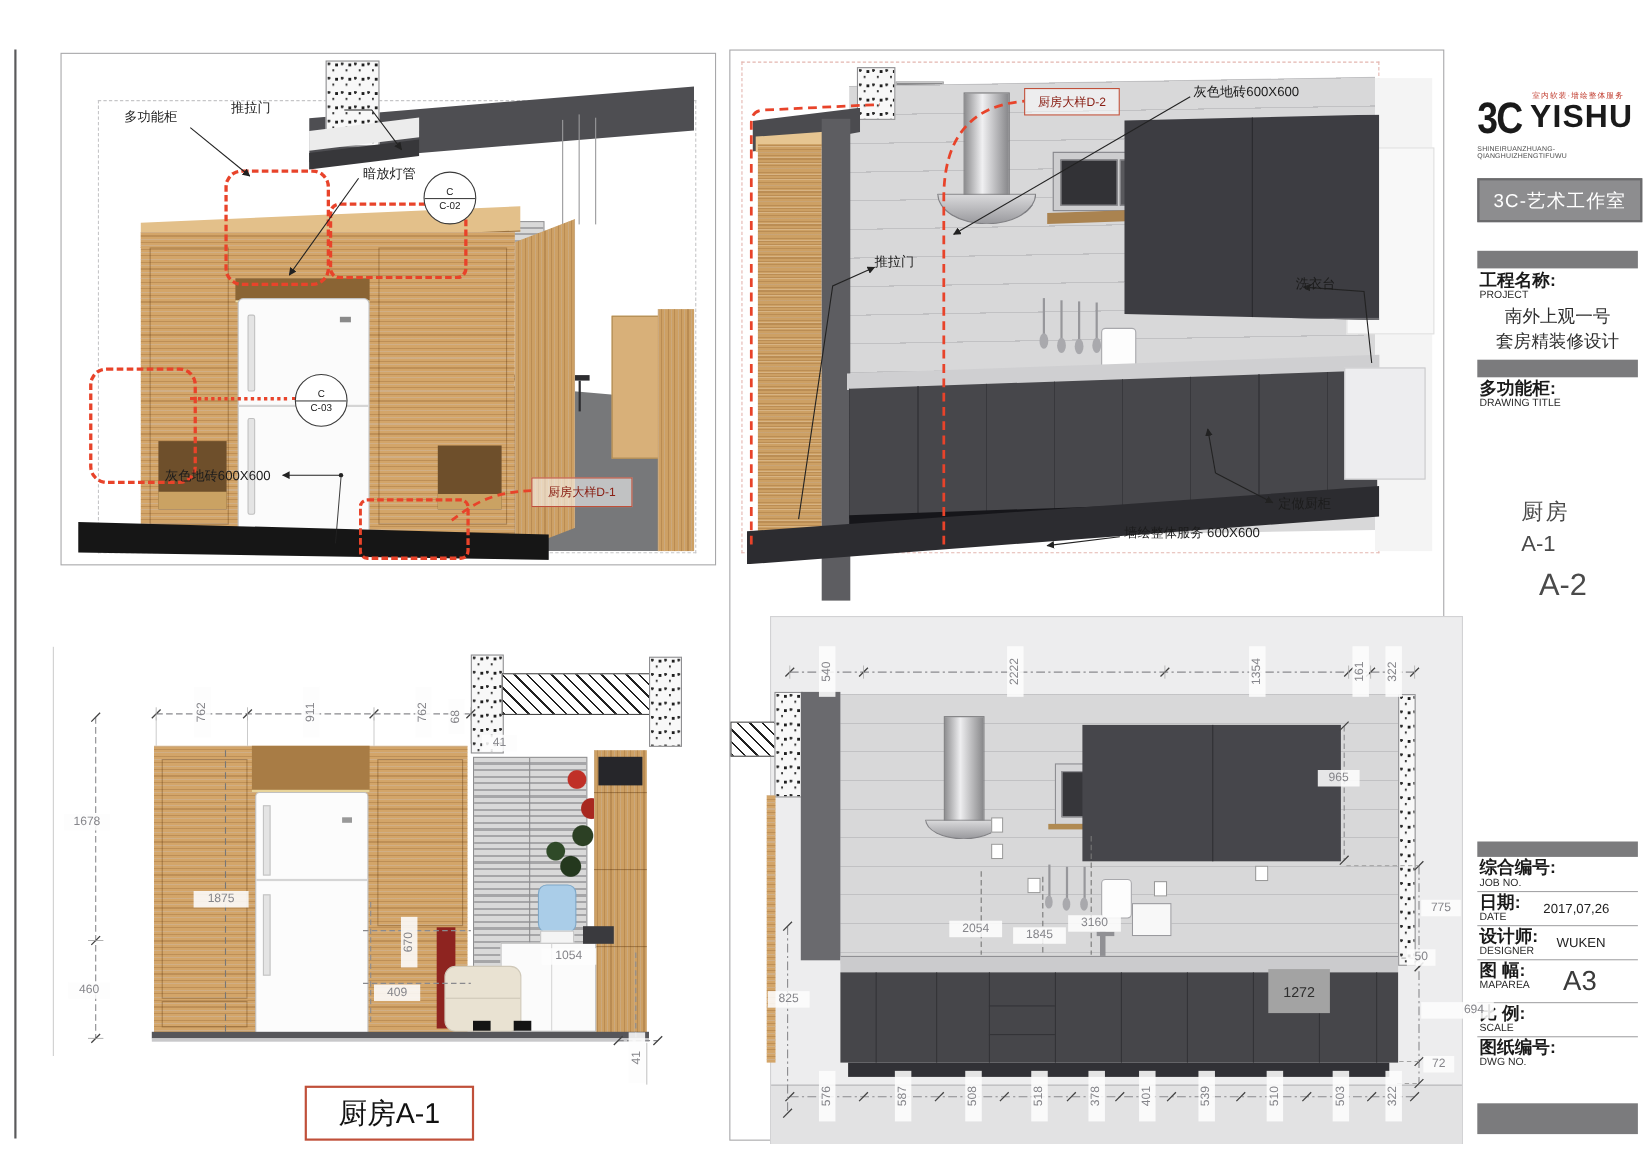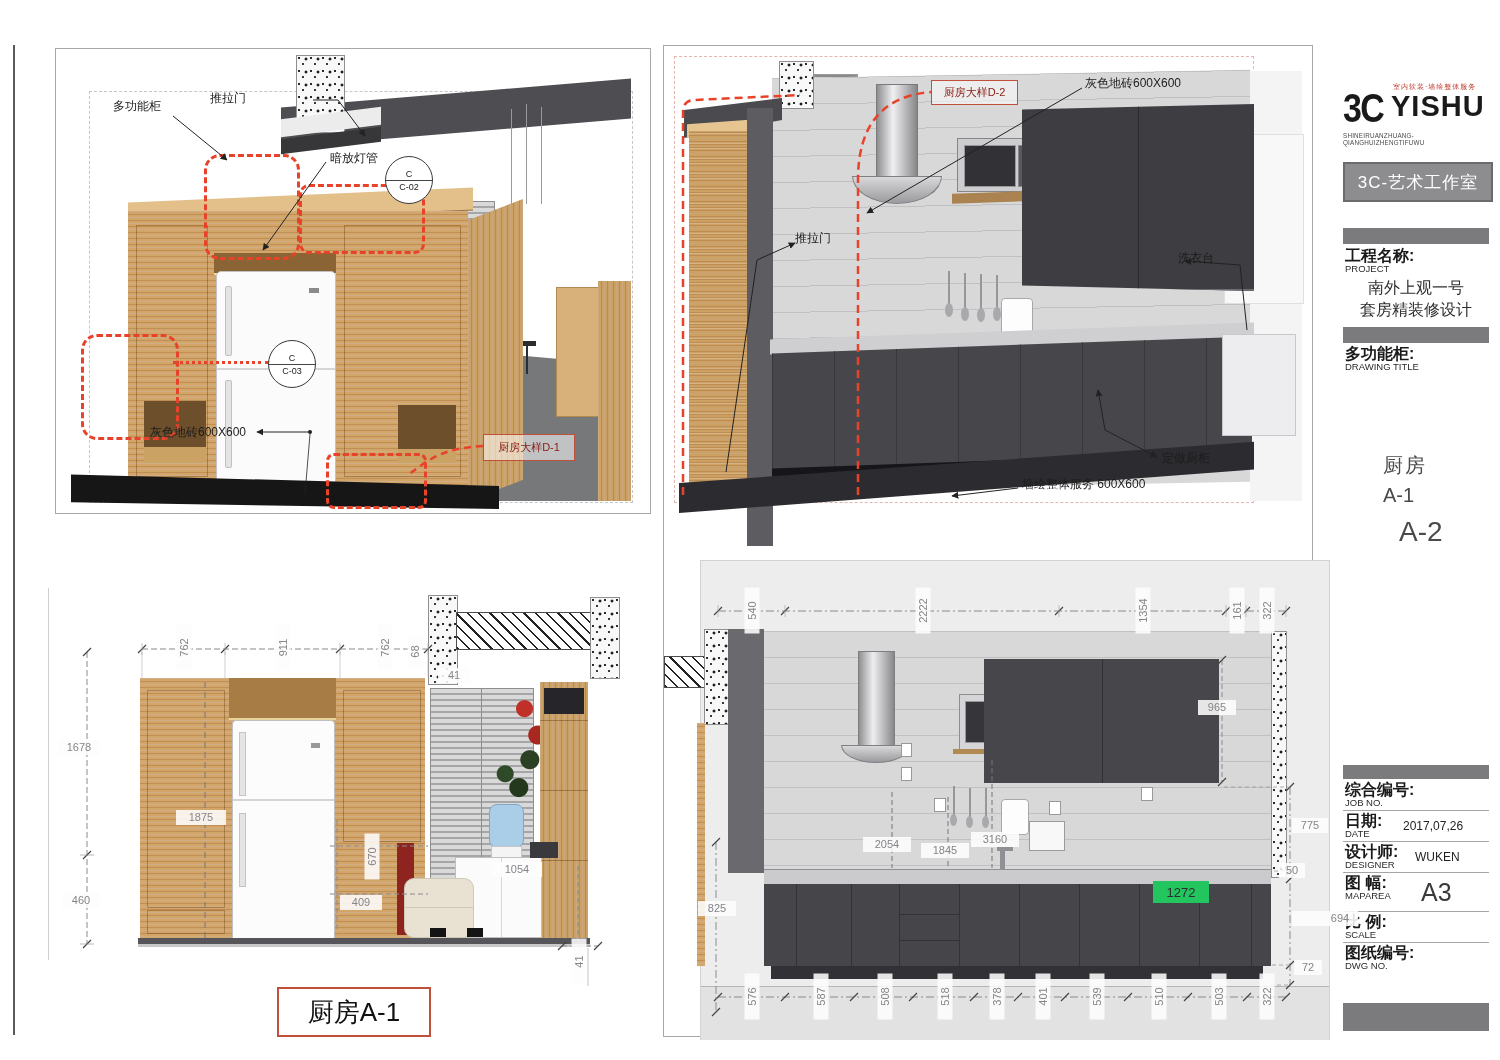--- a/index.html
+++ b/index.html
@@ -282,21 +282,21 @@
       <div class="abs" style="left:135px;top:0;width:1px;height:82px;background:#333337;"></div>
       <div class="abs" style="left:135px;top:30px;width:60px;height:1px;background:#333337;"></div>
       <div class="abs" style="left:135px;top:56px;width:60px;height:1px;background:#333337;"></div>
       <div class="abs" style="left:195px;top:0;width:1px;height:82px;background:#333337;"></div>
       <div class="abs" style="left:255px;top:0;width:1px;height:82px;background:#333337;"></div>
       <div class="abs" style="left:315px;top:0;width:1px;height:82px;background:#333337;"></div>
       <div class="abs" style="left:375px;top:0;width:1px;height:82px;background:#333337;"></div>
       <div class="abs" style="left:435px;top:0;width:1px;height:82px;background:#333337;"></div>
       <div class="abs" style="left:487px;top:0;width:1px;height:82px;background:#333337;"></div>
     </div>
-    <div class="abs" style="left:452px;top:320px;width:56px;height:22px;background:#22c55e;color:#2e2e2e;font-size:13px;display:flex;align-items:center;justify-content:center;z-index:20;">1272</div>
+    <div class="abs" style="left:452px;top:320px;width:56px;height:40px;background:#a3a3a3;color:#2e2e2e;font-size:13px;display:flex;align-items:center;justify-content:center;z-index:20;">1272</div>
     <div class="abs" style="left:70px;top:405px;width:492px;height:13px;background:#313136;"></div>
     <div class="abs" style="left:0;top:425px;width:628px;height:53px;background:#e2e2e3;border-top:1px solid #b5b5b7;"></div>
   </div>
 
   <div class="dim dimv" style="left:729px;top:603px;width:44px;">540</div>
   <div class="dim dimv" style="left:900px;top:603px;width:44px;">2222</div>
   <div class="dim dimv" style="left:1120px;top:603px;width:44px;">1354</div>
   <div class="dim dimv" style="left:1214px;top:603px;width:44px;">161</div>
   <div class="dim dimv" style="left:1244px;top:603px;width:44px;">322</div>
 

